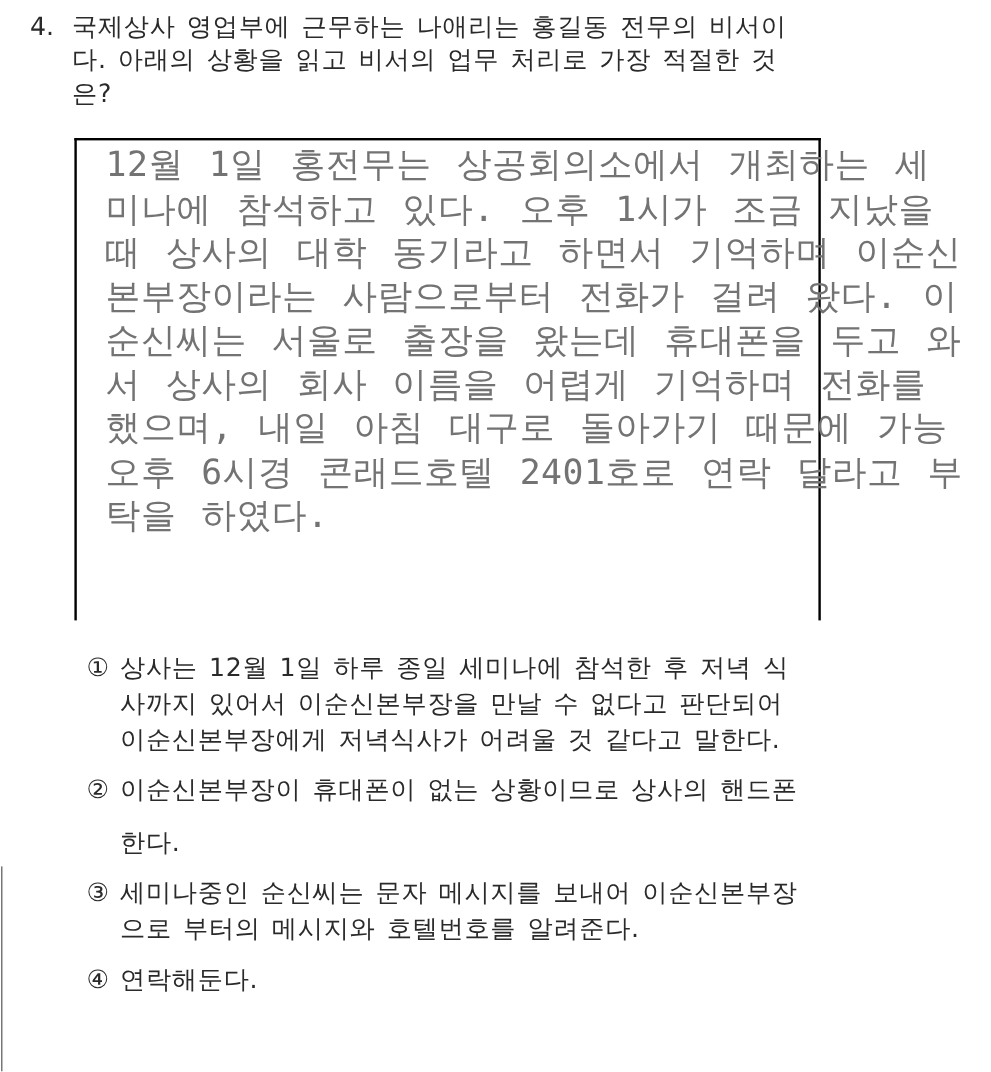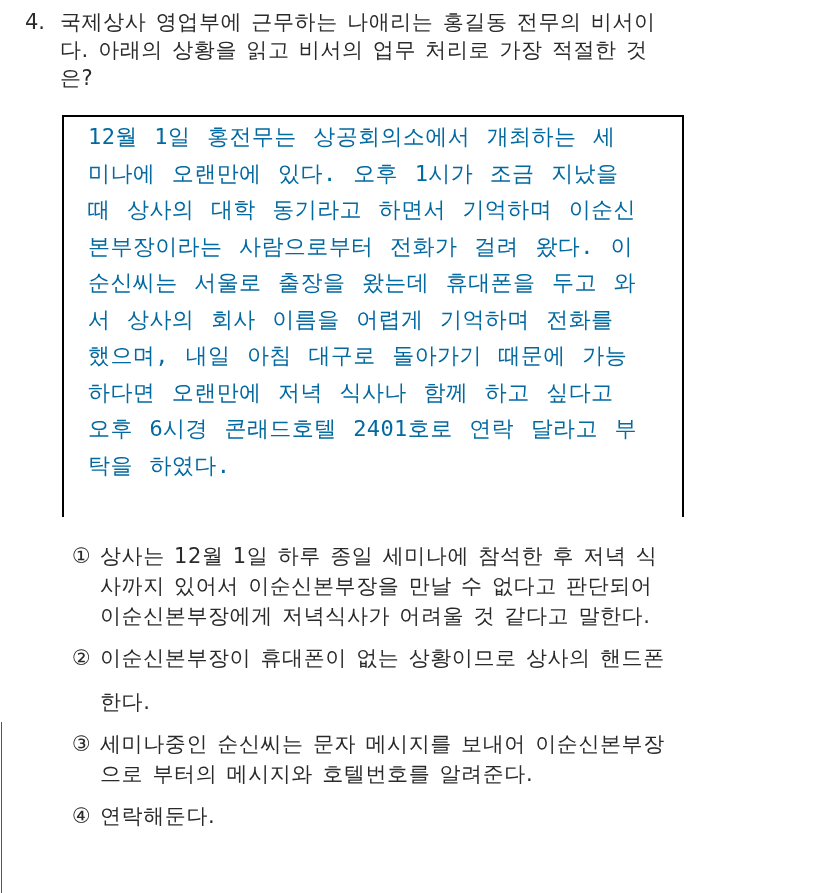--- a/index.html
+++ b/index.html
@@ -45,23 +45,23 @@
       border-left: 2px solid #000000;
       border-right: 2px solid #000000;
       box-sizing: border-box;
     }
     .passage-text {
       position: absolute;
       left: 24px;
       top: 2px;
       width: 580px;
       font-family: "DejaVu Sans Mono", "Liberation Mono", monospace;
-      font-size: 22px;
+      font-size: 29px;
       line-height: 36.5px;
-      color: #0369a1;
+      color: #737373;
       word-spacing: 3px;
       letter-spacing: 0.4px;
     }
     .passage-line {
       display: block;
       white-space: nowrap;
     }
     .options {
       position: absolute;
       left: 72px;
@@ -107,27 +107,26 @@
   <div class="q-text">
     <span class="option-line">국제상사 영업부에 근무하는 나애리는 홍길동 전무의 비서이</span>
     <span class="option-line">다. 아래의 상황을 읽고 비서의 업무 처리로 가장 적절한 것</span>
     <span class="option-line">은?</span>
   </div>
 </div>
 
 <div class="passage-box">
   <div class="passage-text">
     <span class="passage-line">12월 1일 홍전무는 상공회의소에서 개최하는 세</span>
-    <span class="passage-line">미나에 오랜만에 있다. 오후 1시가 조금 지났을</span>
+    <span class="passage-line">미나에 참석하고 있다. 오후 1시가 조금 지났을</span>
     <span class="passage-line">때 상사의 대학 동기라고 하면서 기억하며 이순신</span>
     <span class="passage-line">본부장이라는 사람으로부터 전화가 걸려 왔다. 이</span>
     <span class="passage-line">순신씨는 서울로 출장을 왔는데 휴대폰을 두고 와</span>
     <span class="passage-line">서 상사의 회사 이름을 어렵게 기억하며 전화를</span>
     <span class="passage-line">했으며, 내일 아침 대구로 돌아가기 때문에 가능</span>
-    <span class="passage-line">하다면 오랜만에 저녁 식사나 함께 하고 싶다고</span>
     <span class="passage-line">오후 6시경 콘래드호텔 2401호로 연락 달라고 부</span>
     <span class="passage-line">탁을 하였다.</span>
   </div>
 </div>
 
 <div class="options">
   <div class="option">
     <span class="option-marker">①</span>
     <span class="option-line">상사는 12월 1일 하루 종일 세미나에 참석한 후 저녁 식</span>
     <span class="option-line">사까지 있어서 이순신본부장을 만날 수 없다고 판단되어</span>

